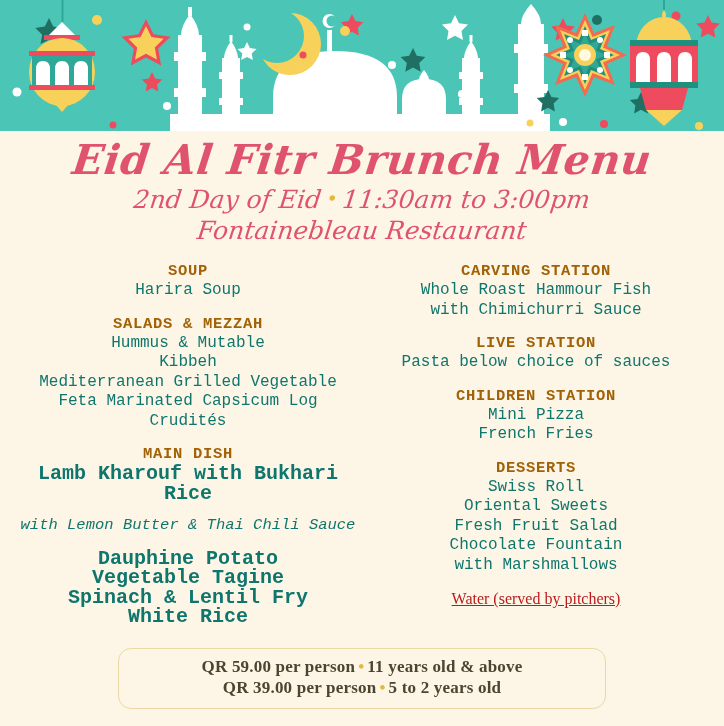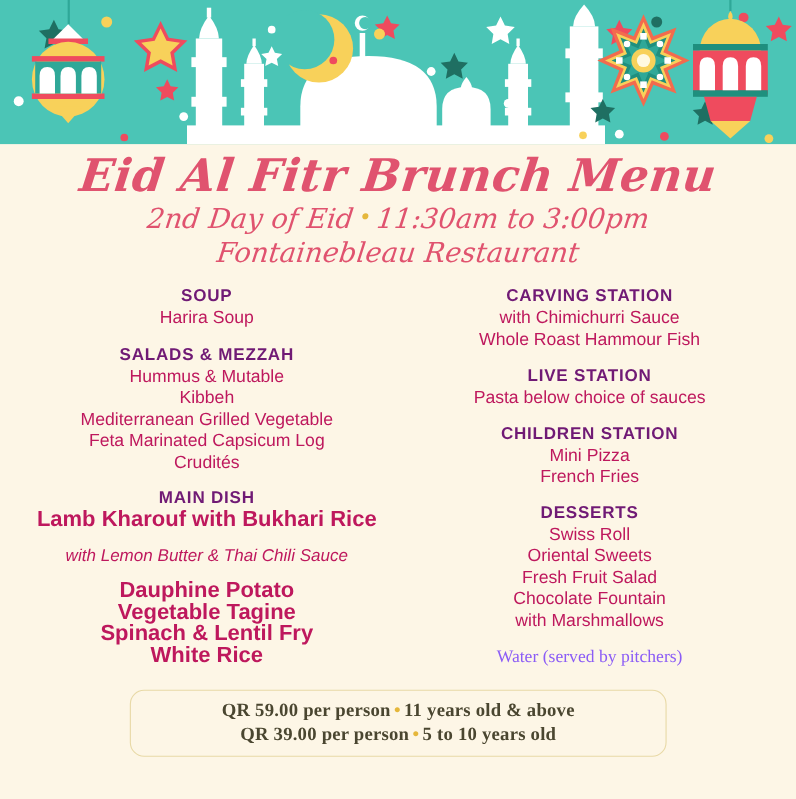--- a/index.html
+++ b/index.html
@@ -82,47 +82,48 @@
     padding: 0 14px;
   }
   .col {
     width: 50%;
     text-align: center;
   }
   .section {
     margin-bottom: 13px;
   }
   .sec-head {
-    font-family: Liberation Sans, sans-serif;
+    font-family: Liberation Mono, monospace;
     font-weight: bold;
     font-size: 15.5px;
     letter-spacing: 0.7px;
-    color: #701a75;
+    color: #a16207;
     line-height: 20px;
   }
   .item {
-    font-family: Liberation Sans, sans-serif;
+    font-family: Liberation Mono, monospace;
     font-size: 16px;
     line-height: 19.5px;
-    color: #be185d;
+    color: #0f766e;
   }
   .item.bold {
     font-weight: bold;
     font-size: 20px;
   }
   .item.italic {
     font-style: italic;
     font-size: 15.5px;
   }
   .plain-line {
     font-family: "Liberation Serif", serif;
     font-size: 16px;
     line-height: 19.5px;
-    color: #8b5cf6;
+    color: #b91c1c;
     margin-top: 14px;
+    text-decoration: underline;
   }
   .gap {
     height: 13px;
   }
 
   
   .pricebox-wrap {
     display: flex;
     justify-content: center;
     margin-top: 8px;
@@ -319,22 +320,22 @@
         <div class="item bold">Spinach &amp; Lentil Fry</div>
         <div class="item bold">White Rice</div>
       </div>
 
     </div>
 
     <div class="col">
 
       <div class="section">
         <div class="sec-head">CARVING STATION</div>
+        <div class="item">Whole Roast Hammour Fish</div>
         <div class="item">with Chimichurri Sauce</div>
-        <div class="item">Whole Roast Hammour Fish</div>
       </div>
 
       <div class="section">
         <div class="sec-head">LIVE STATION</div>
         <div class="item">Pasta below choice of sauces</div>
       </div>
 
       <div class="section">
         <div class="sec-head">CHILDREN STATION</div>
         <div class="item">Mini Pizza</div>
@@ -354,18 +355,18 @@
 
     </div>
   </div>
 
   <div class="pricebox-wrap">
     <div class="pricebox">
       <div class="price-line">
         <span>QR 59.00 per person</span><span class="dot">•</span><span>11 years old &amp; above</span>
       </div>
       <div class="price-line">
-        <span>QR 39.00 per person</span><span class="dot">•</span><span>5 to 10 years old</span>
+        <span>QR 39.00 per person</span><span class="dot">•</span><span>5 to 2 years old</span>
       </div>
     </div>
   </div>
 
 </div>
 
 </body></html>

